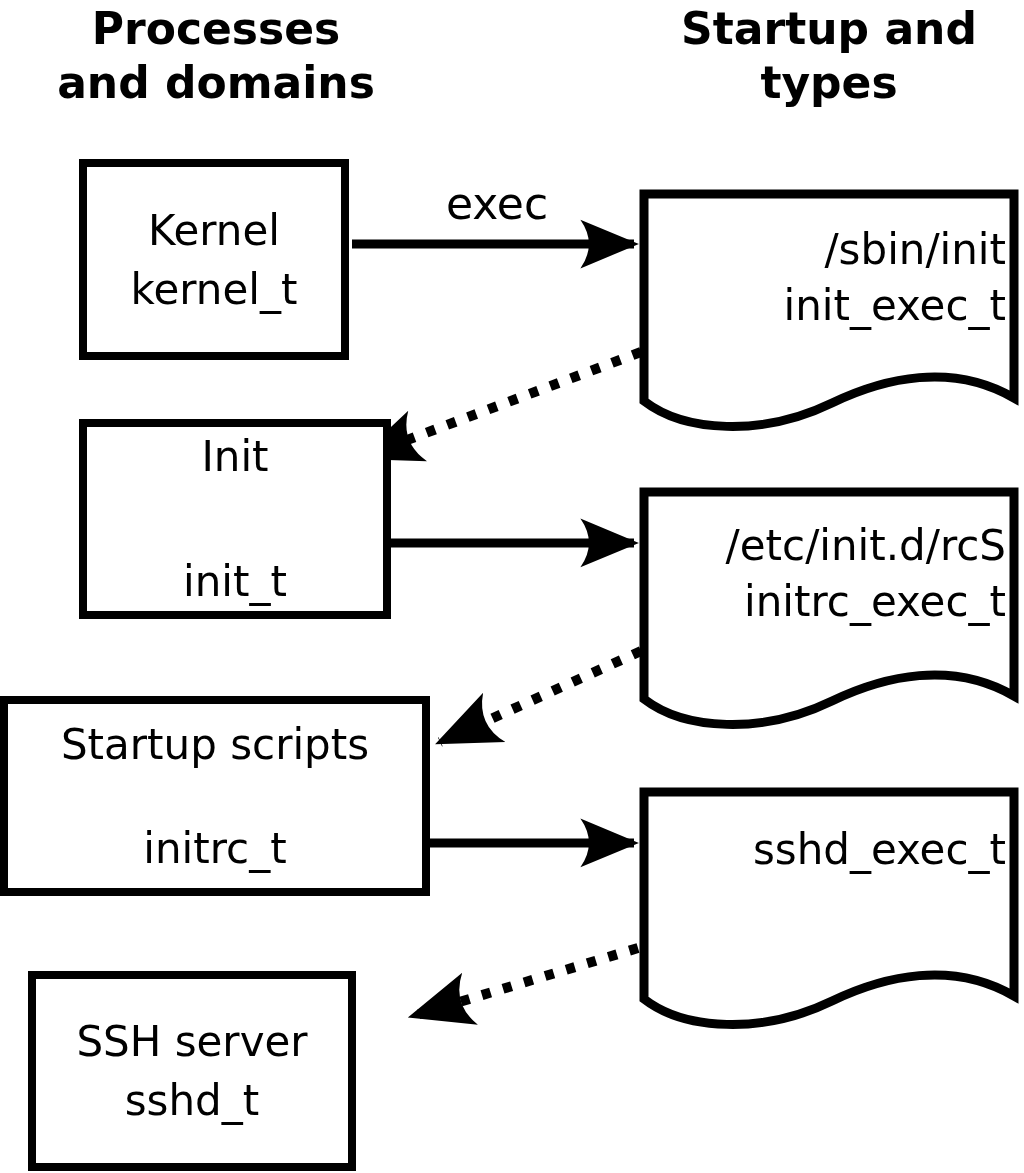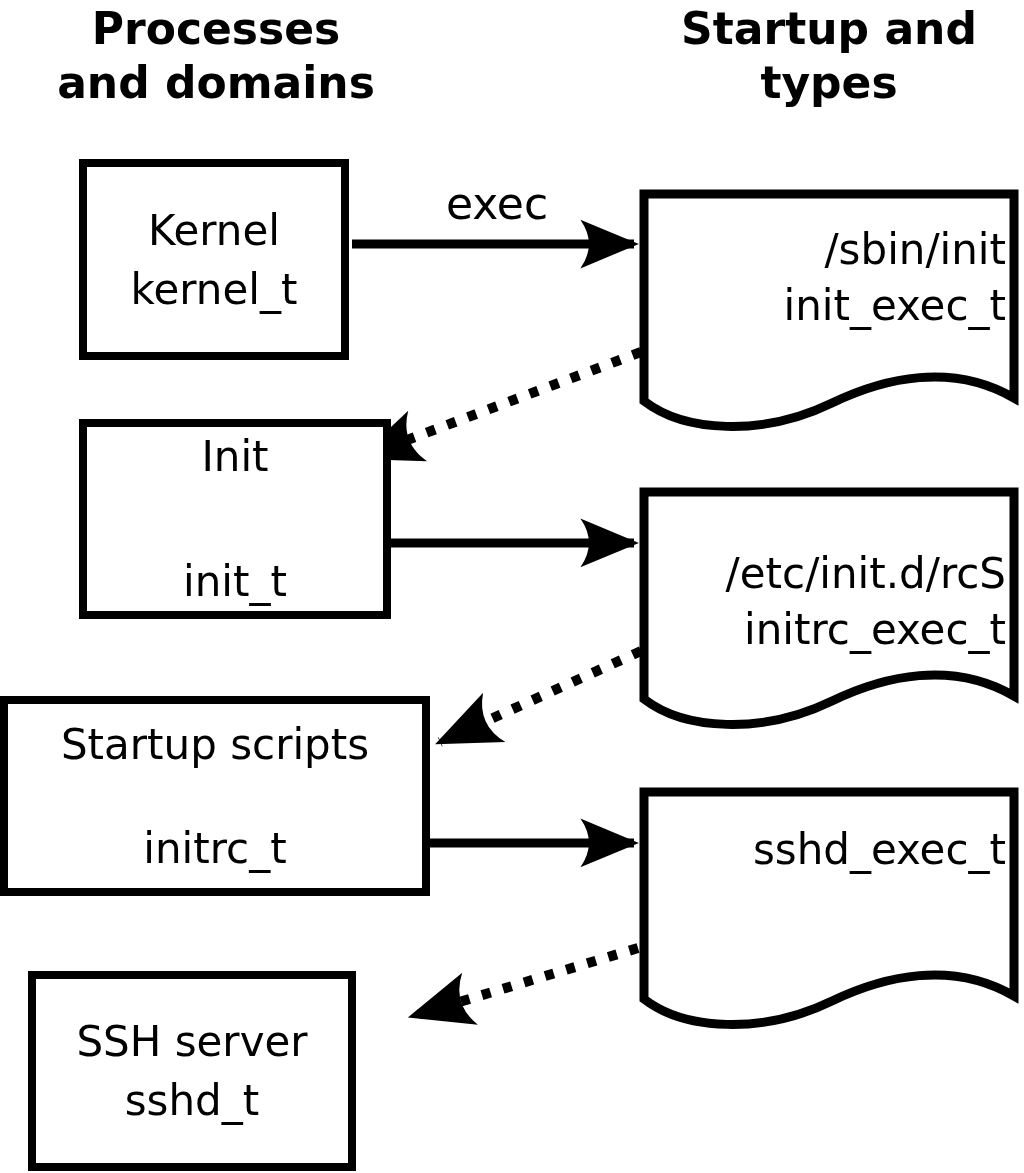--- a/index.html
+++ b/index.html
@@ -57,21 +57,21 @@
   .doc-label {
     position: absolute;
     left: 650px;
     width: 356px;
     text-align: right;
     font-size: 42px;
     line-height: 56px;
     white-space: nowrap;
   }
   .doc-label-1 { top: 222px; }
-  .doc-label-2 { top: 546px; }
+  .doc-label-2 { top: 518px; }
   .doc-label-3 { top: 822px; }
 
   .edge-label {
     position: absolute;
     left: 352px;
     top: 180px;
     width: 290px;
     text-align: center;
     font-size: 44px;
     line-height: 48px;

